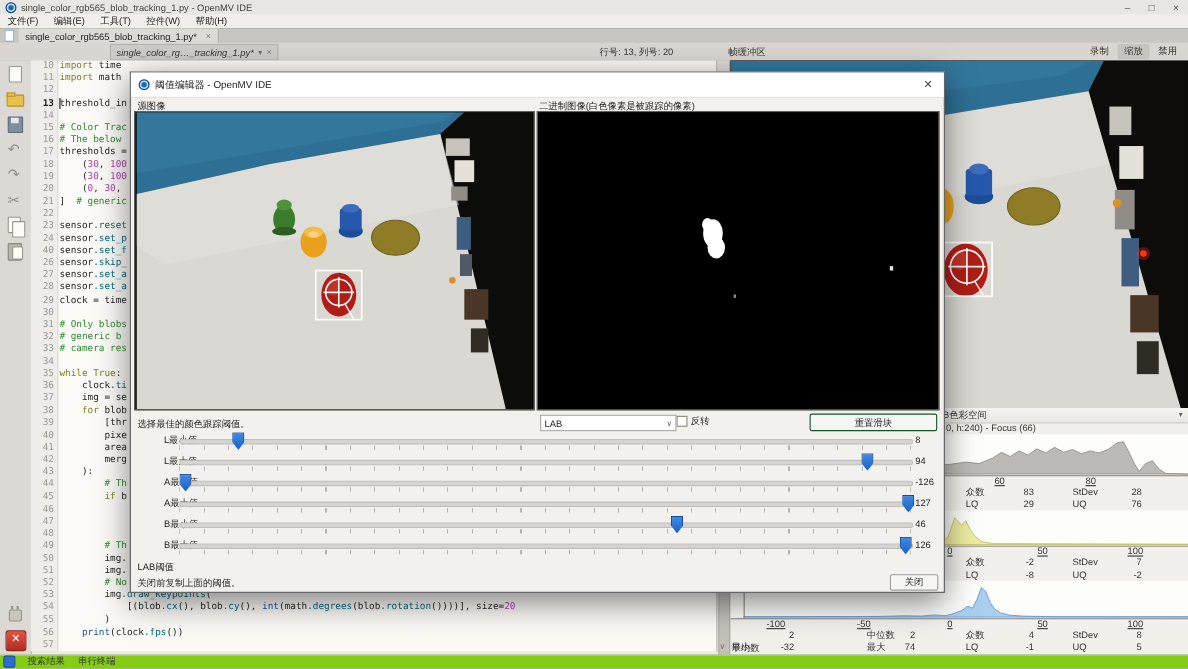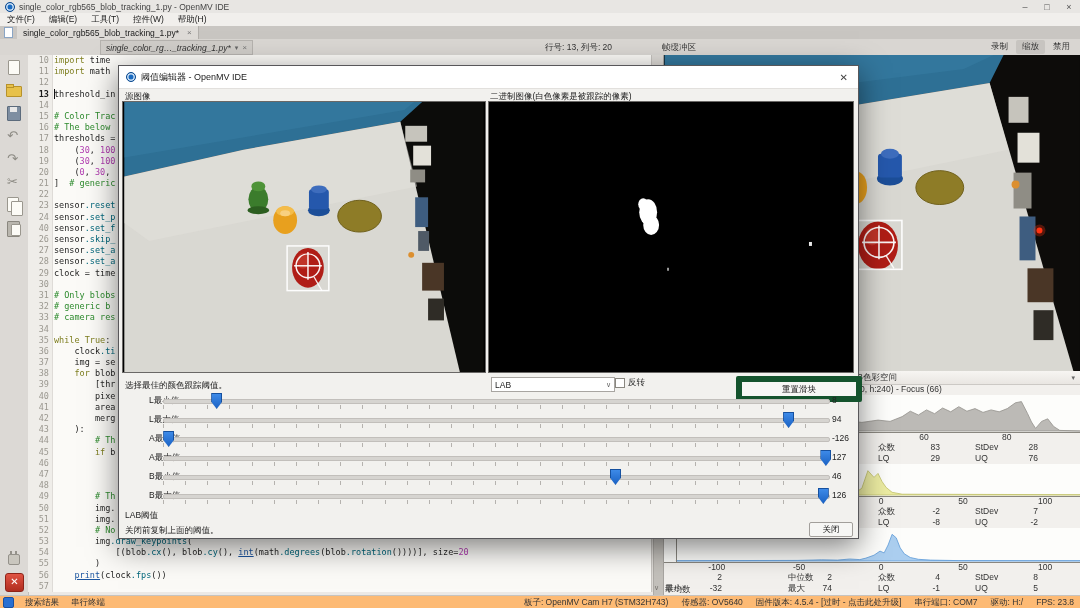--- a/index.html
+++ b/index.html
@@ -55,40 +55,40 @@
             color:#fff;font-size:10px;font-weight:bold;text-align:center;line-height:16px;}
   
   #editor{position:absolute;left:28px;top:55px;width:623px;height:537px;background:#fbfaf7;overflow:hidden;}
   #gutter-bg{position:absolute;left:0;top:0;width:24px;height:537px;background:#efedе9;background:#efede9;border-right:1px solid #dedbd7;}
   .cl{position:relative;height:11.19px;display:flex;white-space:pre;
       font-family:"DejaVu Sans Mono","Liberation Mono",monospace;font-size:8.5px;line-height:11.19px;}
   .cl .ln{width:21px;text-align:right;padding-right:5px;color:#9b9890;flex:0 0 auto;}
   .cl .ct{color:#1f1f1f;}
   .cl.cur .ln{color:#1a1a1a;font-weight:bold;}
   .cursor{display:inline-block;width:1px;height:10px;background:#111;vertical-align:middle;margin-right:-1px;}
-  .c-com{color:#2e8b2e;} .c-kw{color:#7e7e1f;} .c-num{color:#b13cb1;} .c-meth{color:#00677c;} .c-bi{color:#1c55a0;text-decoration:underline;}
+  .c-com{color:#2e8b2e;} .c-kw{color:#7e7e1f;} .c-num{color:#b13cb1;} .c-meth{color:#00677c;} .c-bi{color:#1c55a0;}
   #ed-scroll{position:absolute;left:651px;top:55px;width:12px;height:537px;background:#dedbd7;border-left:1px solid #c6c3bf;}
   #ed-thumb{position:absolute;left:1px;top:428px;width:10px;height:120px;background:#c3c0bb;border:1px solid #aeaba6;border-radius:2px;}
   #ed-scroll .arr{position:absolute;left:2px;bottom:0px;font-size:7px;color:#77746f;}
   
   #splitter-v{position:absolute;left:663px;top:55px;width:1px;height:540px;background:#a8a5a1;}
   #fb-panel{position:absolute;left:664px;top:55px;width:416px;height:316px;background:#0d0c0a;overflow:hidden;}
   #hist-panel{position:absolute;left:664px;top:371px;width:416px;height:224px;background:#f2f0ed;font-size:8.5px;overflow:hidden;}
   #hist-head{position:absolute;left:0;top:0;width:416px;height:13px;background:linear-gradient(#f7f5f2,#e9e6e2);
              border-bottom:1px solid #ccc9c5;text-align:center;line-height:13px;color:#333;}
   #hist-caret{position:absolute;right:5px;top:0;color:#666;font-size:7px;}
   #hist-res{position:absolute;left:196px;top:13px;height:11px;line-height:11px;color:#333;}
   #hist-grip{position:absolute;left:2px;top:172px;color:#8a8780;font-size:8px;}
   .plot{position:absolute;left:0;width:416px;background:#fdfdfb;border-bottom:1px solid #8a8780;}
   .plot .yax{position:absolute;left:12px;top:0;width:1px;height:100%;background:#8a8780;}
-  .htick{position:absolute;width:40px;margin-left:-20px;text-align:center;color:#333;}
+  .htick{position:absolute;width:40px;margin-left:-20px;text-align:left;color:#333;text-decoration:underline;}
   .hstat{position:absolute;color:#333;}
   
-  #statusbar{position:absolute;left:0;top:595px;width:1080px;height:13px;background:#fdba74;
-             border-top:1px solid #c6c3bf;font-size:8.5px;color:#333;display:flex;align-items:center;}
+  #statusbar{position:absolute;left:0;top:595px;width:1080px;height:13px;background:#84cc16;
+             border-top:1px solid #c6c3bf;font-size:8.5px;color:#333;display:flex;}
   #status-logo{width:9px;height:9px;border-radius:2px;background:#2a6fd0;border:1px solid #1a4f9e;margin:0 5px 0 3px;}
   .status-tab{padding:0 6px;}
   #status-right{margin-left:auto;display:flex;gap:13px;padding-right:6px;}
   
   #dialog{position:absolute;left:118px;top:65px;width:739px;height:472px;background:#f2f1ee;
           border:1px solid #58575a;box-shadow:0 8px 28px rgba(0,0,0,.5);font-size:8.5px;}
   #dlg-title{position:absolute;left:0;top:0;width:100%;height:22px;background:#fff;border-bottom:1px solid #e2e0dd;
              display:flex;align-items:center;font-size:9px;color:#222;}
   #dlg-title .logo{margin:0 5px 0 7px;}
   #dlg-close{margin-left:auto;padding:0 10px;color:#444;font-size:10px;}
@@ -97,21 +97,21 @@
   .imgbox{position:absolute;top:35px;height:272px;background:#000;border:1px solid #6a6866;box-sizing:border-box;}
   #src-img{left:3px;width:364px;}
   #bin-img{left:369px;width:366px;}
   #dlg-hint{position:absolute;left:6px;top:314px;}
   #cs-select{position:absolute;left:372px;top:311px;width:116px;height:13px;background:#fff;border:1px solid #a8a5a1;
              display:flex;align-items:center;padding:0 3px;}
   #cs-select .caret{margin-left:auto;color:#666;font-size:7px;}
   #invert-box{position:absolute;left:496px;top:311px;display:flex;align-items:center;}
   #invert-box .cb{width:8px;height:8px;background:#fff;border:1px solid #8a8780;margin-right:3px;}
   #reset-btn{position:absolute;left:617px;top:310px;width:114px;height:14px;background:#f6f6f4;
-             border:6px solid #14532d;border-radius:2px;text-align:center;line-height:14px;}
+             border:1px solid #14532d;border-radius:2px;text-align:center;line-height:14px;}
   .srow{position:absolute;left:0;width:739px;height:19px;}
   .srow .slab{position:absolute;left:6px;top:3px;padding-left:24px;}
   .srow .track{position:absolute;left:44px;top:7px;width:665px;height:3px;background:#d6d4d0;border:1px solid #c2bfbb;border-radius:2px;}
   .srow .tstrip{position:absolute;left:44px;top:13px;width:665px;height:4px;
       background-image:repeating-linear-gradient(90deg,#b5b2ae 0,#b5b2ae 1px,transparent 1px,transparent 22.15px);}
   .srow .sh{position:absolute;top:1px;width:9px;height:14px;background:linear-gradient(#3d8ae8,#1c63c4);
       border:1px solid #15509f;clip-path:polygon(0 0,100% 0,100% 55%,50% 100%,0 55%);}
   .srow .sval{position:absolute;left:713px;top:3px;}
   #lab-row-label{position:absolute;left:6px;top:444px;}
   #lab-input{position:absolute;left:40px;top:441px;width:688px;height:12px;background:#fff;border:1px solid #a8a5a1;
@@ -472,23 +472,15 @@
       </div>
 
     <span id="lab-row-label">LAB阈值</span>
     <span id="close-hint">关闭前复制上面的阈值。</span>
     <div id="close-btn">关闭</div>
   </div>
 
   <div id="statusbar">
     <span id="status-logo"></span>
     <span id="status-tabs"><span class="status-tab">搜索结果</span><span class="status-tab">串行终端</span></span>
-    <div id="status-right">
-        <span>板子: OpenMV Cam H7 (STM32H743)</span>
-        <span>传感器: OV5640</span>
-        <span>固件版本: 4.5.4 - [过时 - 点击此处升级]</span>
-        <span>串行端口: COM7</span>
-        <span>驱动: H:/</span>
-        <span>FPS: 23.8</span>
-      </div>
   </div>
 
 </div>
 
 </body></html>

